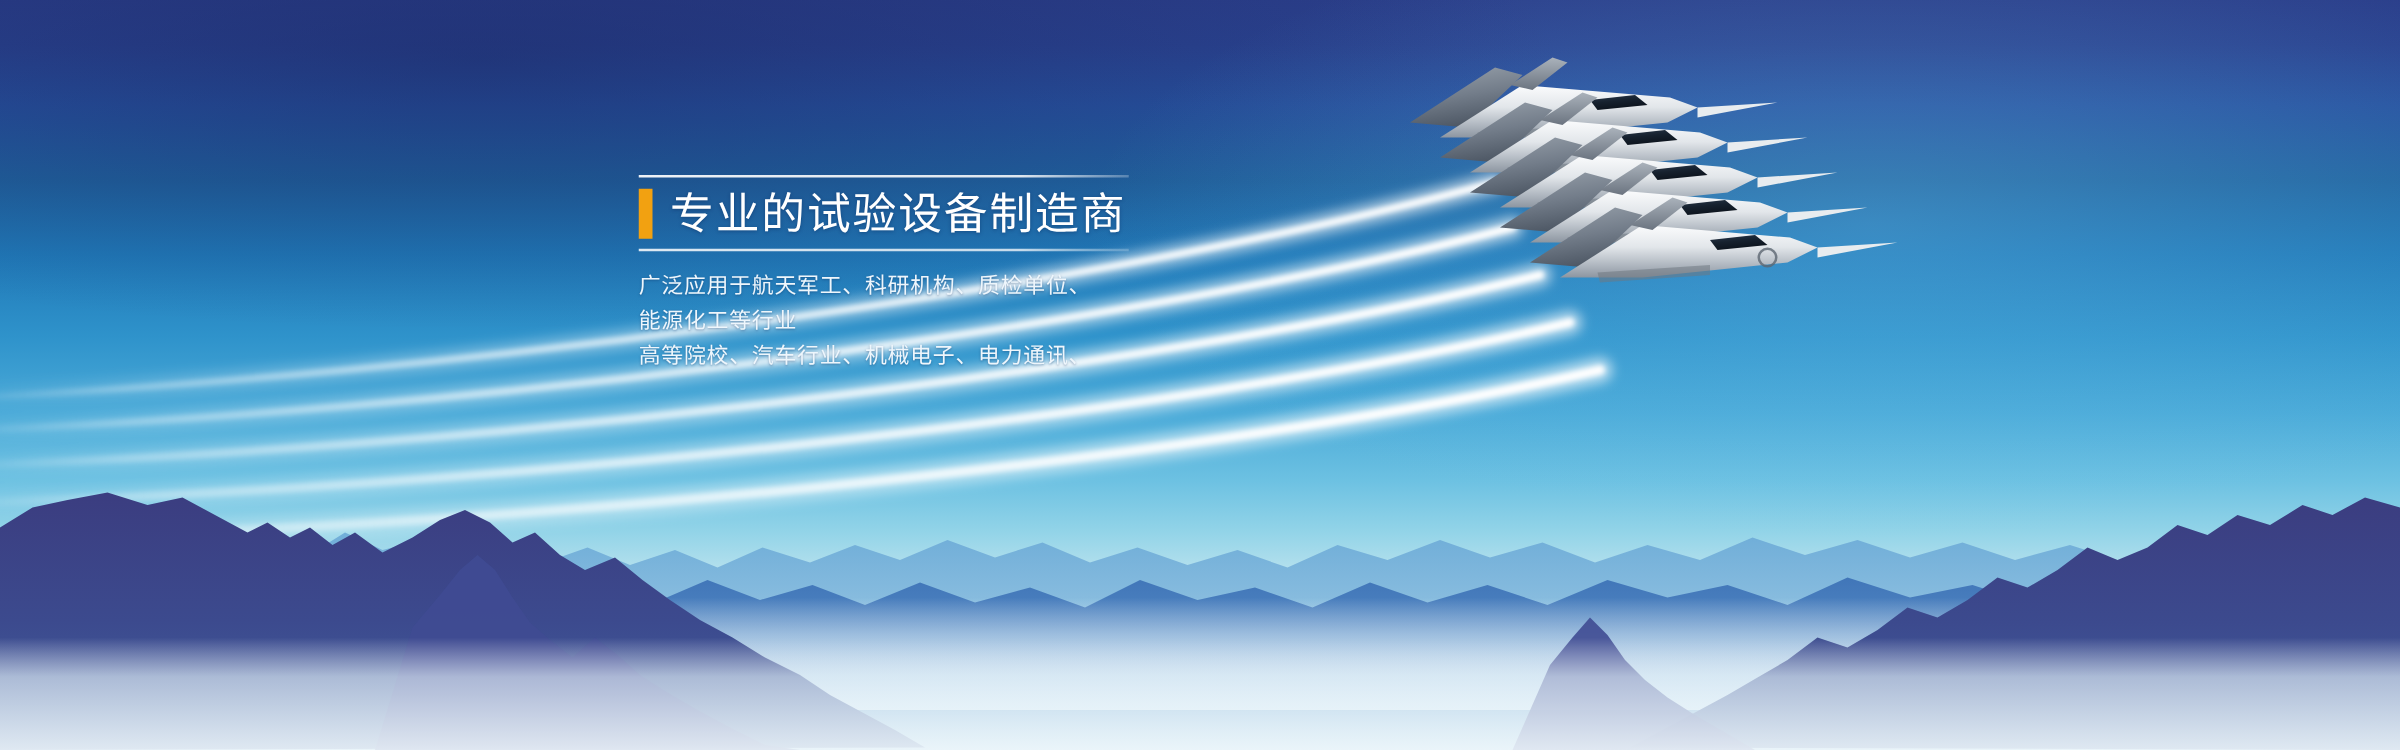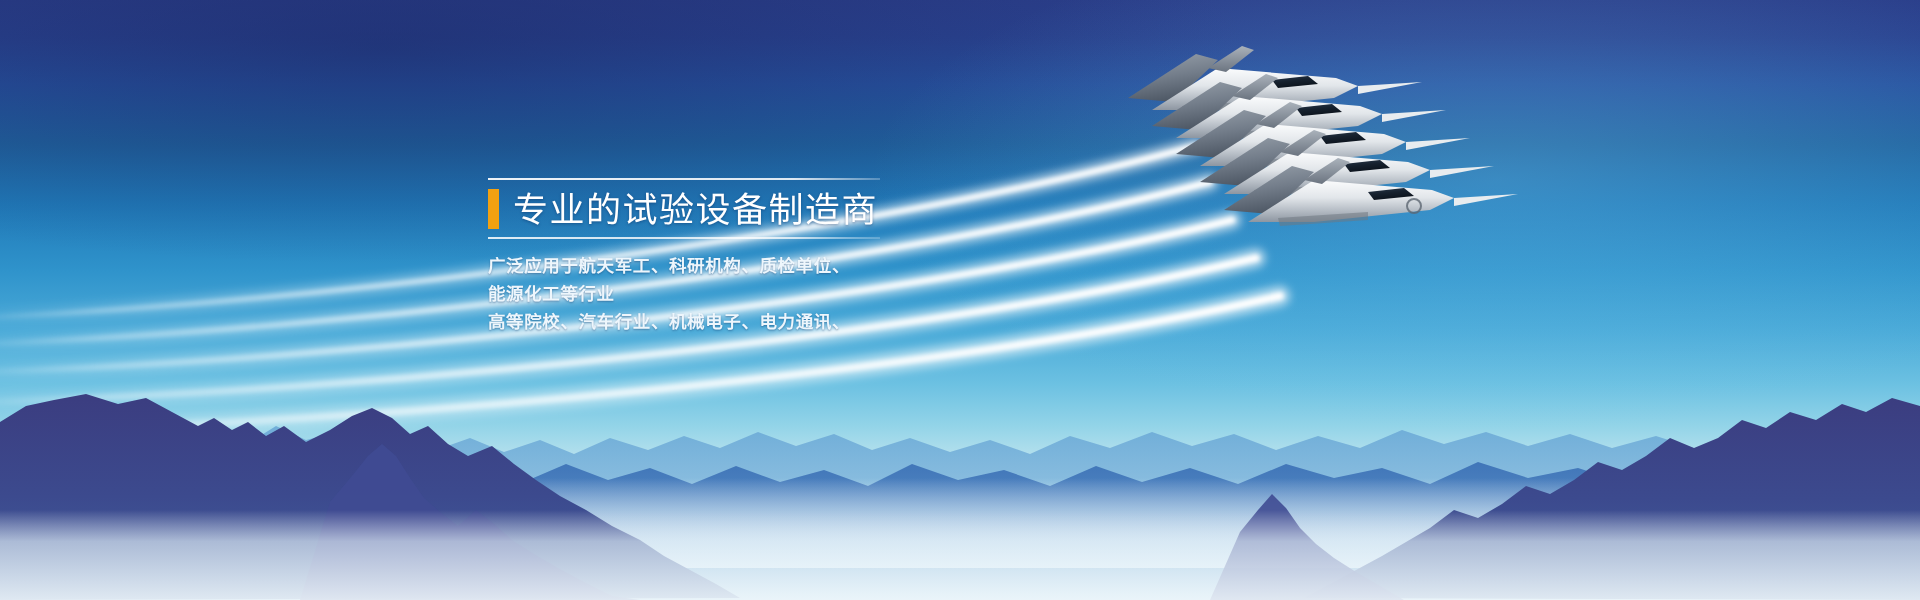--- a/index.html
+++ b/index.html
@@ -50,23 +50,22 @@
     width:420px; height:260px;
     pointer-events:none;
   }
 
   
   .mountains{position:absolute; left:0; bottom:0; width:1920px; height:240px;}
 
   
   .copy{
     position:absolute;
-    left:488px; top:140px;
+    left:511px; top:140px;
     width:392px;
-    margin-top:38px;
   }
   .rule{
     height:2px;
     background:linear-gradient(to right, rgba(255,255,255,.92) 0%, rgba(255,255,255,.85) 78%, rgba(255,255,255,.25) 100%);
   }
   .rule.bottom{
     background:linear-gradient(to right, rgba(255,255,255,.85) 0%, rgba(255,255,255,.75) 78%, rgba(255,255,255,.2) 100%);
   }
   .headline-row{
     display:flex;
@@ -84,21 +83,20 @@
     color:#ffffff;
     font-size:35px;
     line-height:1;
     letter-spacing:1.5px;
     font-weight:400;
     white-space:nowrap;
     text-shadow:0 1px 3px rgba(10,40,90,.45);
   }
   .sublines{
     padding-top:13px;
-    font-weight:bold;
   }
   .subline{
     color:#eef6fc;
     font-size:17.5px;
     line-height:28px;
     letter-spacing:.6px;
     white-space:nowrap;
     text-shadow:0 1px 2px rgba(10,40,90,.40);
   }
 </style>

